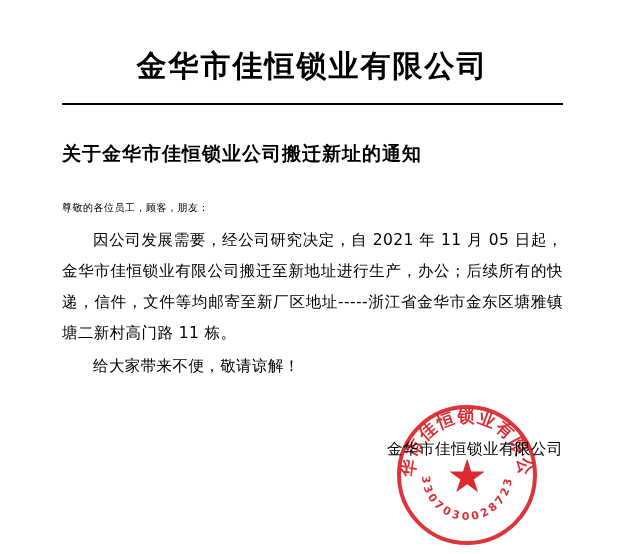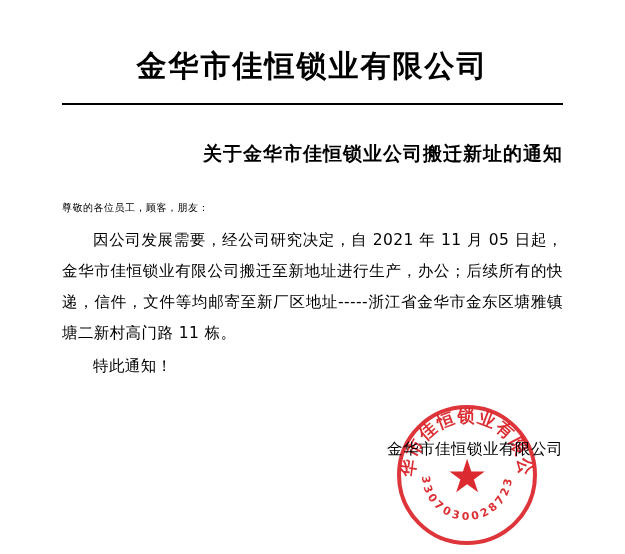--- a/index.html
+++ b/index.html
@@ -31,21 +31,21 @@
     padding-top: 46px;
     padding-bottom: 16px;
   }
   .head-rule {
     border: none;
     border-top: 2px solid #000;
     margin: 0 0 0 0;
     height: 0;
   }
   .doc-title {
-    text-align: right;
+    text-align: left;
     font-size: 19px;
     font-weight: bold;
     letter-spacing: 1px;
     margin-top: 36px;
     margin-bottom: 26px;
     color: #000;
   }
   .salutation {
     font-size: 10px;
     line-height: 30px;
@@ -99,21 +99,21 @@
 <div class="page">
 
   <div class="letterhead">金华市佳恒锁业有限公司</div>
   <hr class="head-rule">
 
   <div class="doc-title">关于金华市佳恒锁业公司搬迁新址的通知</div>
 
   <div class="salutation">尊敬的各位员工，顾客，朋友：</div>
 
   <div class="para">因公司发展需要，经公司研究决定，自 2021 年 11 月 05 日起，金华市佳恒锁业有限公司搬迁至新地址进行生产，办公；后续所有的快递，信件，文件等均邮寄至新厂区地址-----浙江省金华市金东区塘雅镇塘二新村高门路 11 栋。</div>
-  <div class="para">特此通知！</div>
+  <div class="para">给大家带来不便，敬请谅解！</div>
 
   <div class="seal">
     <svg width="150" height="150" viewBox="0 0 150 150" xmlns="http://www.w3.org/2000/svg">
       <defs>
         <path id="sealTopArc" d="M 22,75 A 53,53 0 0 1 128,75" fill="none"></path>
         <path id="sealBottomArc" d="M 30,75 A 45,45 0 0 0 120,75" fill="none"></path>
       </defs>
       <circle cx="75" cy="75" r="68" fill="none" stroke="#d9191f" stroke-width="4" opacity="0.88"></circle>
       <text class="seal-text" font-size="17" fill="#d9191f" opacity="0.9" letter-spacing="2">
         <textPath href="#sealTopArc" startOffset="50%" text-anchor="middle">金华市佳恒锁业有限公司</textPath>

